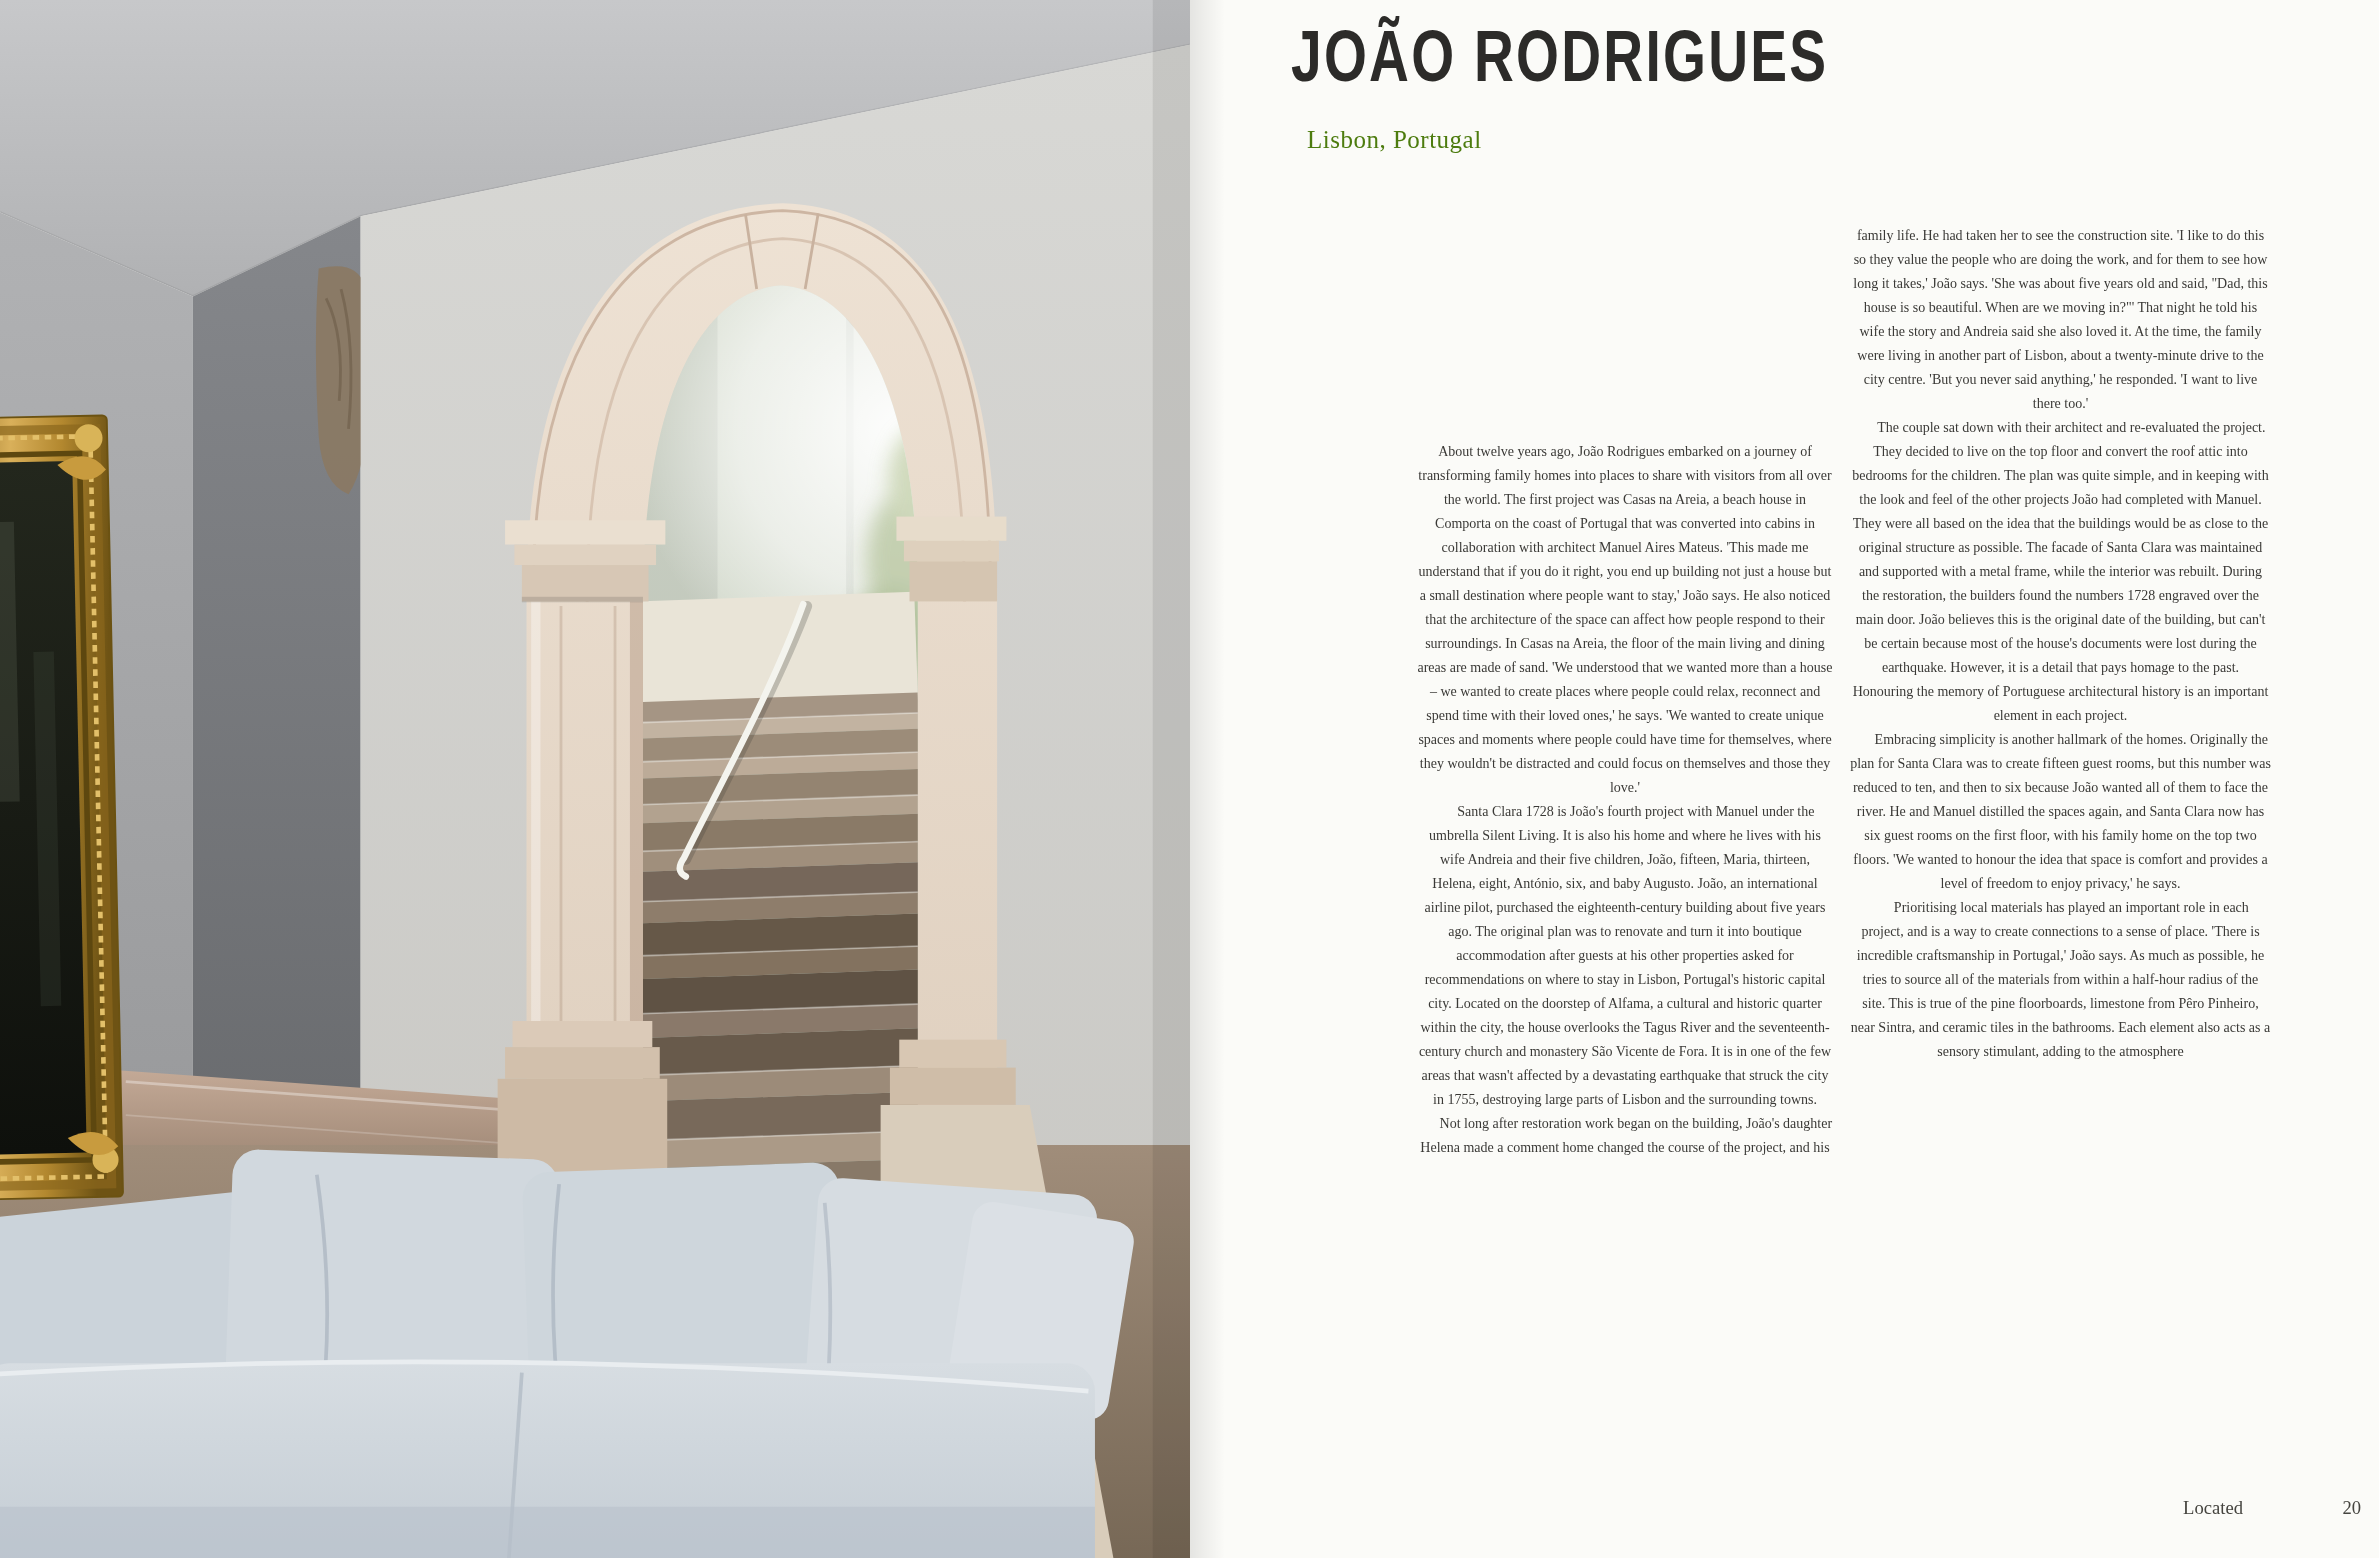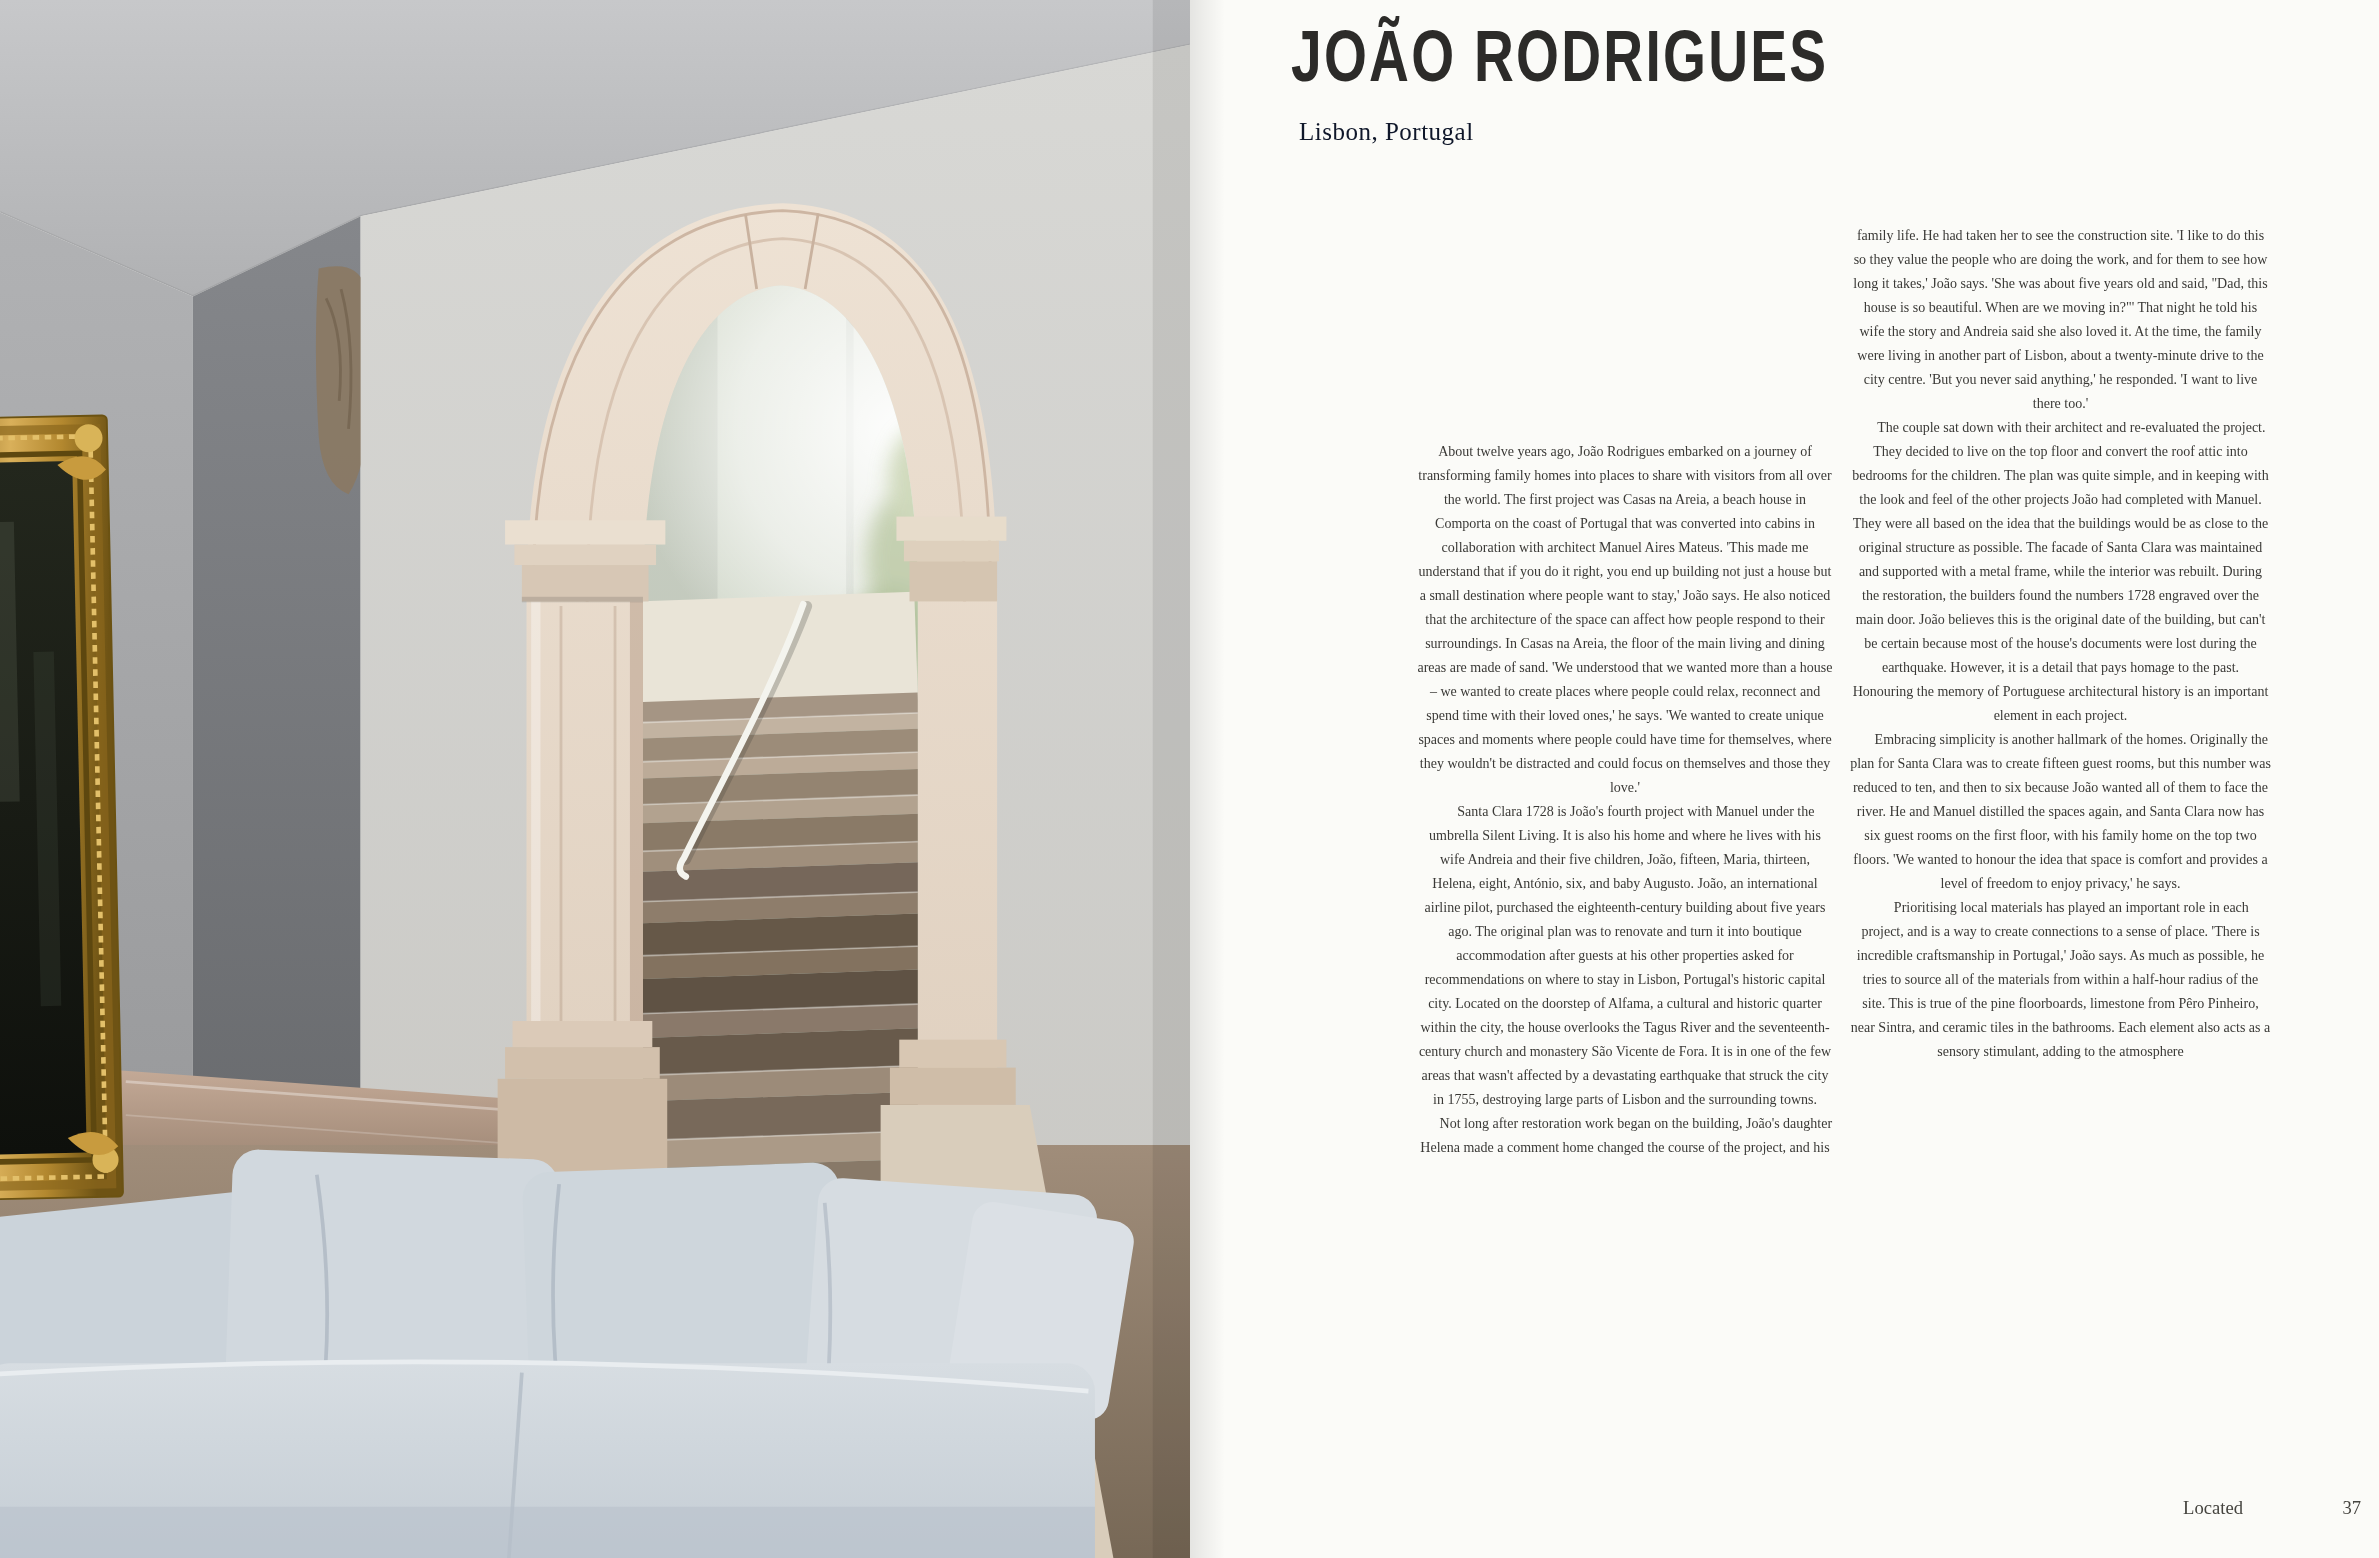--- a/index.html
+++ b/index.html
@@ -8,21 +8,21 @@
   
   .photo-page{position:absolute;left:0;top:0;width:1190px;height:1559px;overflow:hidden;}
   .photo-page svg{display:block;width:100%;height:100%;}
   
   .text-page{position:absolute;left:1190px;top:0;width:1189px;height:1559px;background:#fbfbf8;}
   .text-page::before{content:"";position:absolute;left:0;top:0;width:35px;height:100%;
       background:linear-gradient(90deg,rgba(0,0,0,0.09),rgba(0,0,0,0));pointer-events:none;}
   .title{position:absolute;left:101px;top:20.5px;margin:0;color:#2c2b29;
       font-family:"Liberation Sans", sans-serif;font-weight:700;font-size:69px;line-height:1;
       letter-spacing:2.8px;white-space:nowrap;transform:scale(0.80,1.04);transform-origin:left top;}
-  .subtitle{position:absolute;left:101px;top:110px;margin:8px;color:#0f172a;
+  .subtitle{position:absolute;left:101px;top:110px;margin:16px;color:#4d7c0f;
       font-size:25px;letter-spacing:0.5px;font-weight:400;}
   .pull-quote{position:absolute;left:217px;top:222px;width:444px;margin:0;
       color:#8f8f8d;font-size:21.4px;line-height:29px;text-align:center;}
   .col{position:absolute;color:#3a3936;font-size:14px;line-height:24px;text-align:center;}
   .col-left{left:227px;top:440px;width:416px;}
   .col-right{left:660px;top:224px;width:421px;}
   .body-p{margin:0;}
   .body-p + .body-p{text-indent:1.55em;}
   .footer-chapter{position:absolute;left:895px;top:1497px;width:158px;text-align:right;
       color:#45443f;font-size:18.6px;}
@@ -254,17 +254,17 @@
     </div>
 
     <div class="col col-right">
       <p class="body-p">family life. He had taken her to see the construction site. 'I like to do this so they value the people who are doing the work, and for them to see how long it takes,' João says. 'She was about five years old and said, "Dad, this house is so beautiful. When are we moving in?"' That night he told his wife the story and Andreia said she also loved it. At the time, the family were living in another part of Lisbon, about a twenty-minute drive to the city centre. 'But you never said anything,' he responded. 'I want to live there too.'</p>
       <p class="body-p">The couple sat down with their architect and re-evaluated the project. They decided to live on the top floor and convert the roof attic into bedrooms for the children. The plan was quite simple, and in keeping with the look and feel of the other projects João had completed with Manuel. They were all based on the idea that the buildings would be as close to the original structure as possible. The facade of Santa Clara was maintained and supported with a metal frame, while the interior was rebuilt. During the restoration, the builders found the numbers 1728 engraved over the main door. João believes this is the original date of the building, but can't be certain because most of the house's documents were lost during the earthquake. However, it is a detail that pays homage to the past. Honouring the memory of Portuguese architectural history is an important element in each project.</p>
       <p class="body-p">Embracing simplicity is another hallmark of the homes. Originally the plan for Santa Clara was to create fifteen guest rooms, but this number was reduced to ten, and then to six because João wanted all of them to face the river. He and Manuel distilled the spaces again, and Santa Clara now has six guest rooms on the first floor, with his family home on the top two floors. 'We wanted to honour the idea that space is comfort and provides a level of freedom to enjoy privacy,' he says.</p>
       <p class="body-p">Prioritising local materials has played an important role in each project, and is a way to create connections to a sense of place. 'There is incredible craftsmanship in Portugal,' João says. As much as possible, he tries to source all of the materials from within a half-hour radius of the site. This is true of the pine floorboards, limestone from Pêro Pinheiro, near Sintra, and ceramic tiles in the bathrooms. Each element also acts as a sensory stimulant, adding to the atmosphere</p>
     </div>
 
     <span class="footer-chapter">Located</span>
-    <span class="footer-folio">37</span>
+    <span class="footer-folio">20</span>
   </div>
 
 </div>
 
 
 </body></html>

